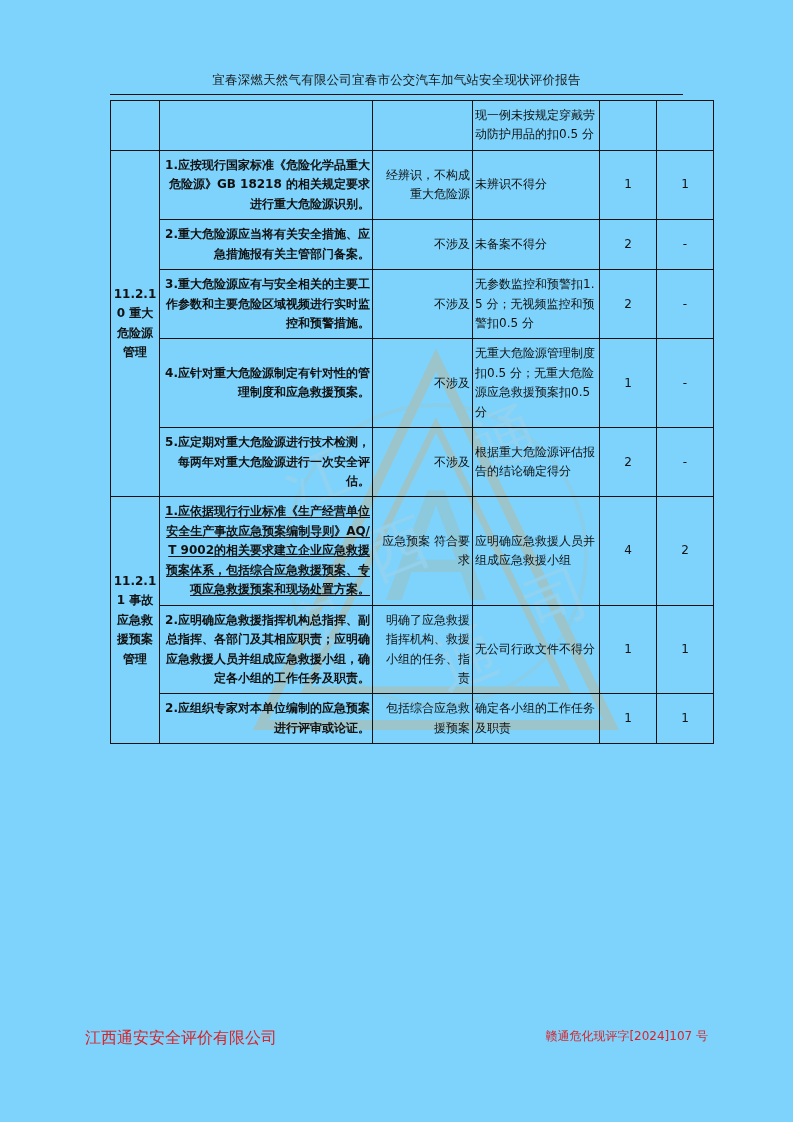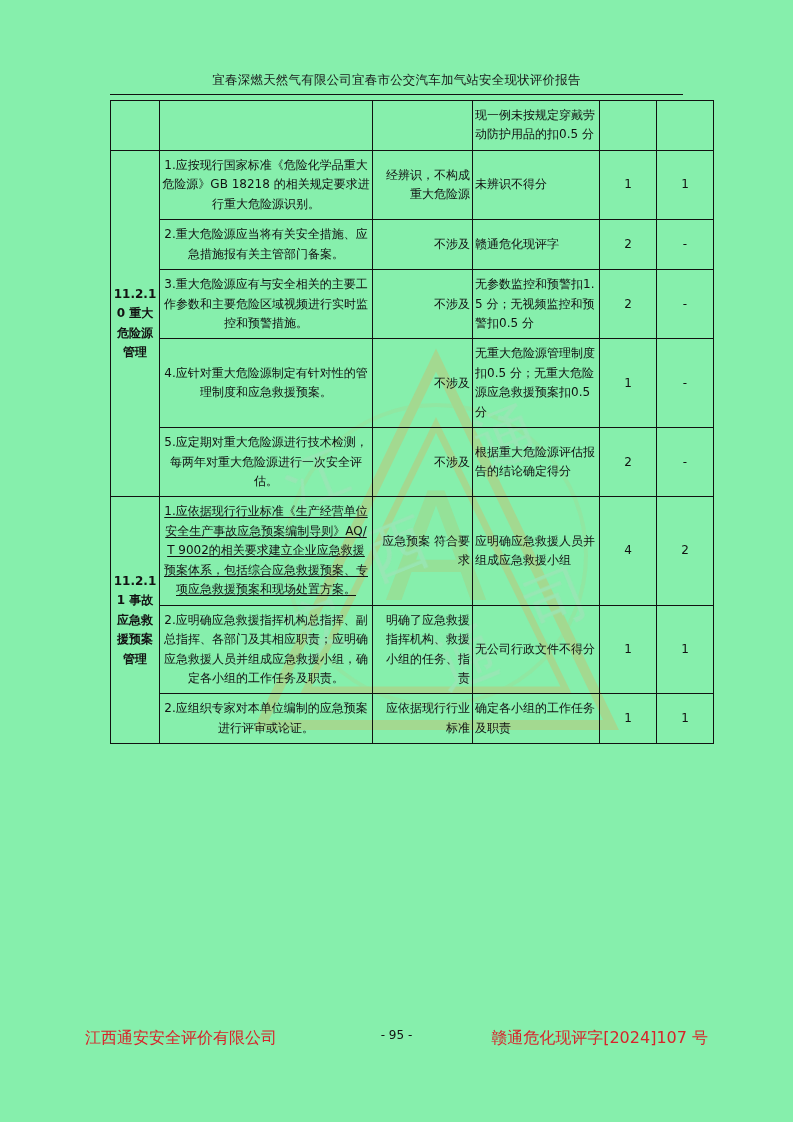--- a/index.html
+++ b/index.html
@@ -12,21 +12,21 @@
     background: #ffffff;
     font-family: "DejaVu Sans", "Liberation Sans", sans-serif;
     position: relative;
     overflow: hidden;
   }
   .page {
     position: absolute;
     inset: 0;
     width: 793px;
     height: 1122px;
-    background: #86efac;
+    background: #7dd3fc;
   }
   .header {
     position: absolute;
     top: 72px;
     left: 0;
     width: 793px;
     text-align: center;
     font-size: 12.5px;
     color: #1a1a1a;
     letter-spacing: 0.2px;
@@ -59,21 +59,21 @@
   table.main td {
     border: 1px solid #111;
     vertical-align: middle;
     padding: 5px 2px;
     font-size: 12px;
     line-height: 1.62;
     color: #111;
     word-break: break-all;
   }
   td.c0 { width: 44px; text-align: center; }
-  td.c1 { width: 208px; text-align: center; }
+  td.c1 { width: 208px; text-align: right; font-weight: bold; }
   td.c2 { width: 95px; text-align: right; }
   td.c3 { width: 122px; text-align: left; }
   td.c4 { width: 52px; text-align: center; }
   td.c5 { width: 52px; text-align: center; }
 
   .hl { color: #d8232a; margin-left: 46px; }
   .ul { text-decoration: underline; text-underline-offset: 2px; }
 
   .footer {
     position: absolute;
@@ -95,21 +95,21 @@
     top: 0;
     width: 793px;
     text-align: center;
     font-size: 12px;
     color: #111;
   }
   .footer-right {
     position: absolute;
     right: 85px;
     top: 0;
-    font-size: 16px;
+    font-size: 12px;
     color: #d8232a;
   }
   .vcell {
     line-height: 1.5;
     font-weight: bold;
   }
 </style>
 </head>
 <body>
 
@@ -152,21 +152,21 @@
         <td class="c1">1.应按现行国家标准《危险化学品重大危险源》GB 18218 的相关规定要求进行重大危险源识别。</td>
         <td class="c2">经辨识，不构成重大危险源</td>
         <td class="c3">未辨识不得分</td>
         <td class="c4">1</td>
         <td class="c5">1</td>
       </tr>
 
       <tr>
         <td class="c1">2.重大危险源应当将有关安全措施、应急措施报有关主管部门备案。</td>
         <td class="c2">不涉及</td>
-        <td class="c3">赣通危化现评字</td>
+        <td class="c3">未备案不得分</td>
         <td class="c4">2</td>
         <td class="c5">-</td>
       </tr>
 
       <tr>
         <td class="c1">3.重大危险源应有与安全相关的主要工作参数和主要危险区域视频进行实时监控和预警措施。</td>
         <td class="c2 hl">不涉及</td>
         <td class="c3 hl">无参数监控和预警扣1.5 分；无视频监控和预警扣0.5 分</td>
         <td class="c4">2</td>
         <td class="c5">-</td>
@@ -200,27 +200,26 @@
       <tr>
         <td class="c1">2.应明确应急救援指挥机构总指挥、副总指挥、各部门及其相应职责；应明确应急救援人员并组成应急救援小组，确定各小组的工作任务及职责。</td>
         <td class="c2">明确了应急救援指挥机构、救援小组的任务、指责</td>
         <td class="c3">无公司行政文件不得分</td>
         <td class="c4">1</td>
         <td class="c5">1</td>
       </tr>
 
       <tr>
         <td class="c1">2.应组织专家对本单位编制的应急预案进行评审或论证。</td>
-        <td class="c2">应依据现行行业标准</td>
+        <td class="c2">包括综合应急救援预案</td>
         <td class="c3">确定各小组的工作任务及职责</td>
         <td class="c4">1</td>
         <td class="c5">1</td>
       </tr>
     </tbody>
   </table>
 
   <div class="footer">
     <div class="footer-left">江西通安安全评价有限公司</div>
-    <div class="footer-center">- 95 -</div>
     <div class="footer-right">赣通危化现评字[2024]107 号</div>
   </div>
 
 </div>
 
 </body></html>

